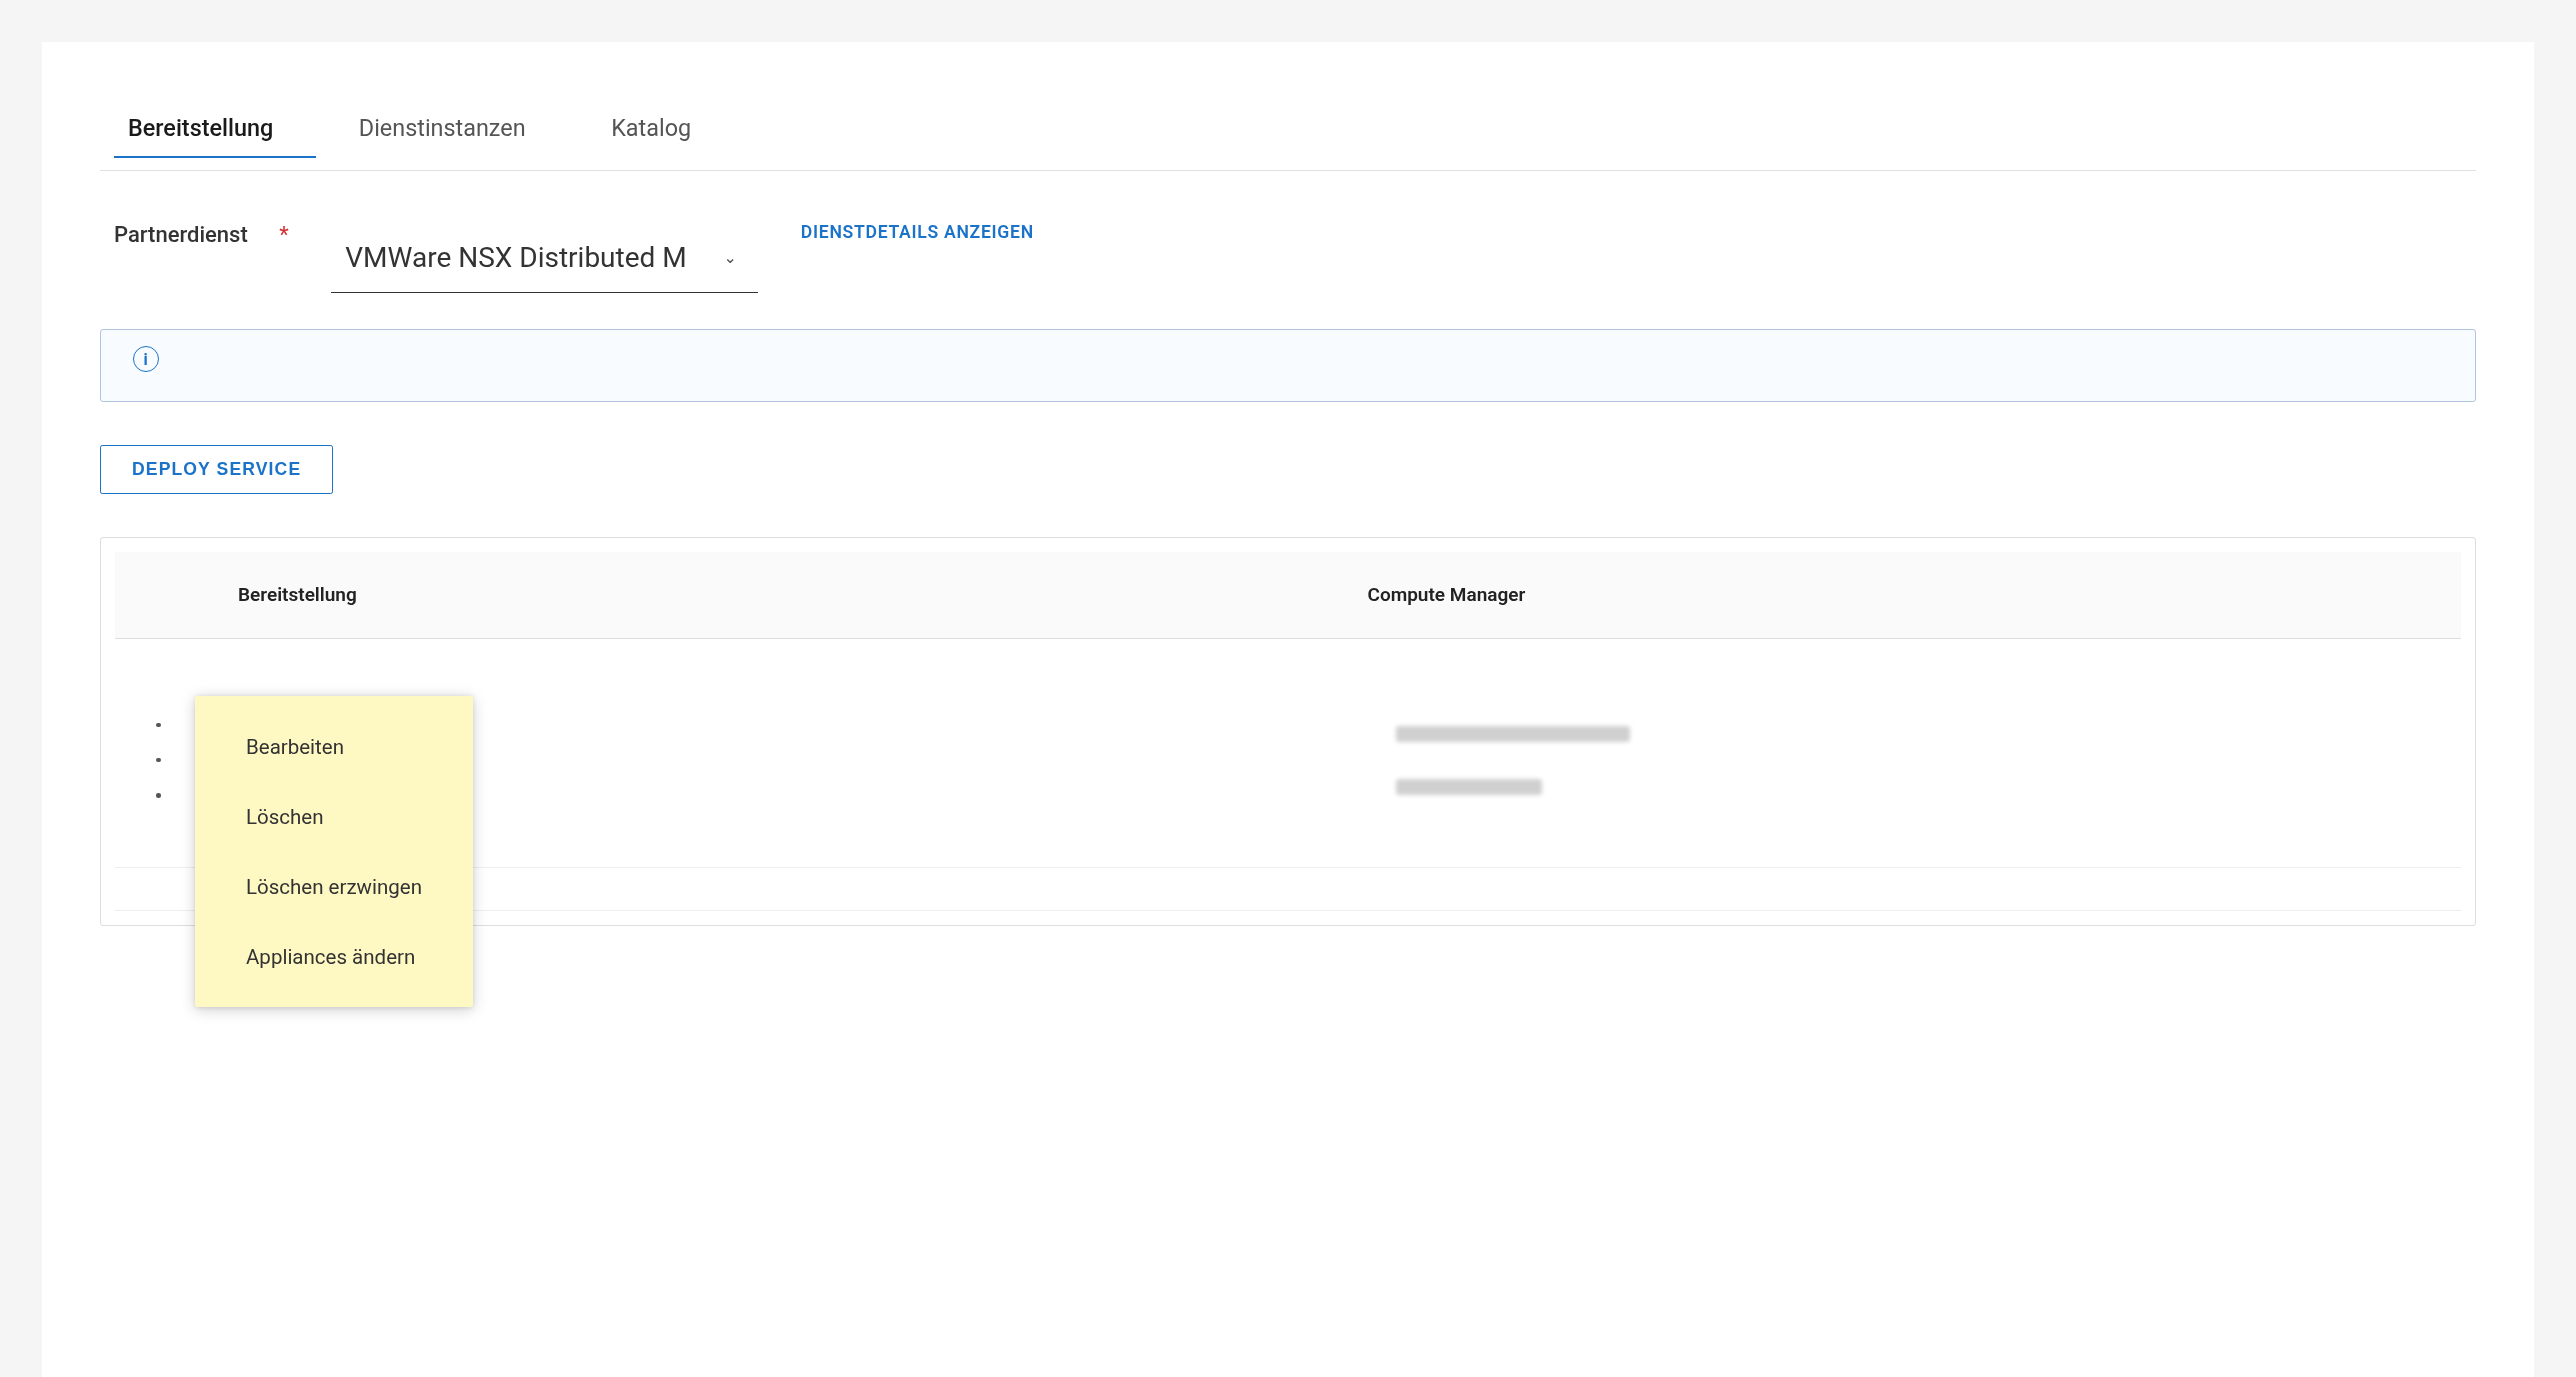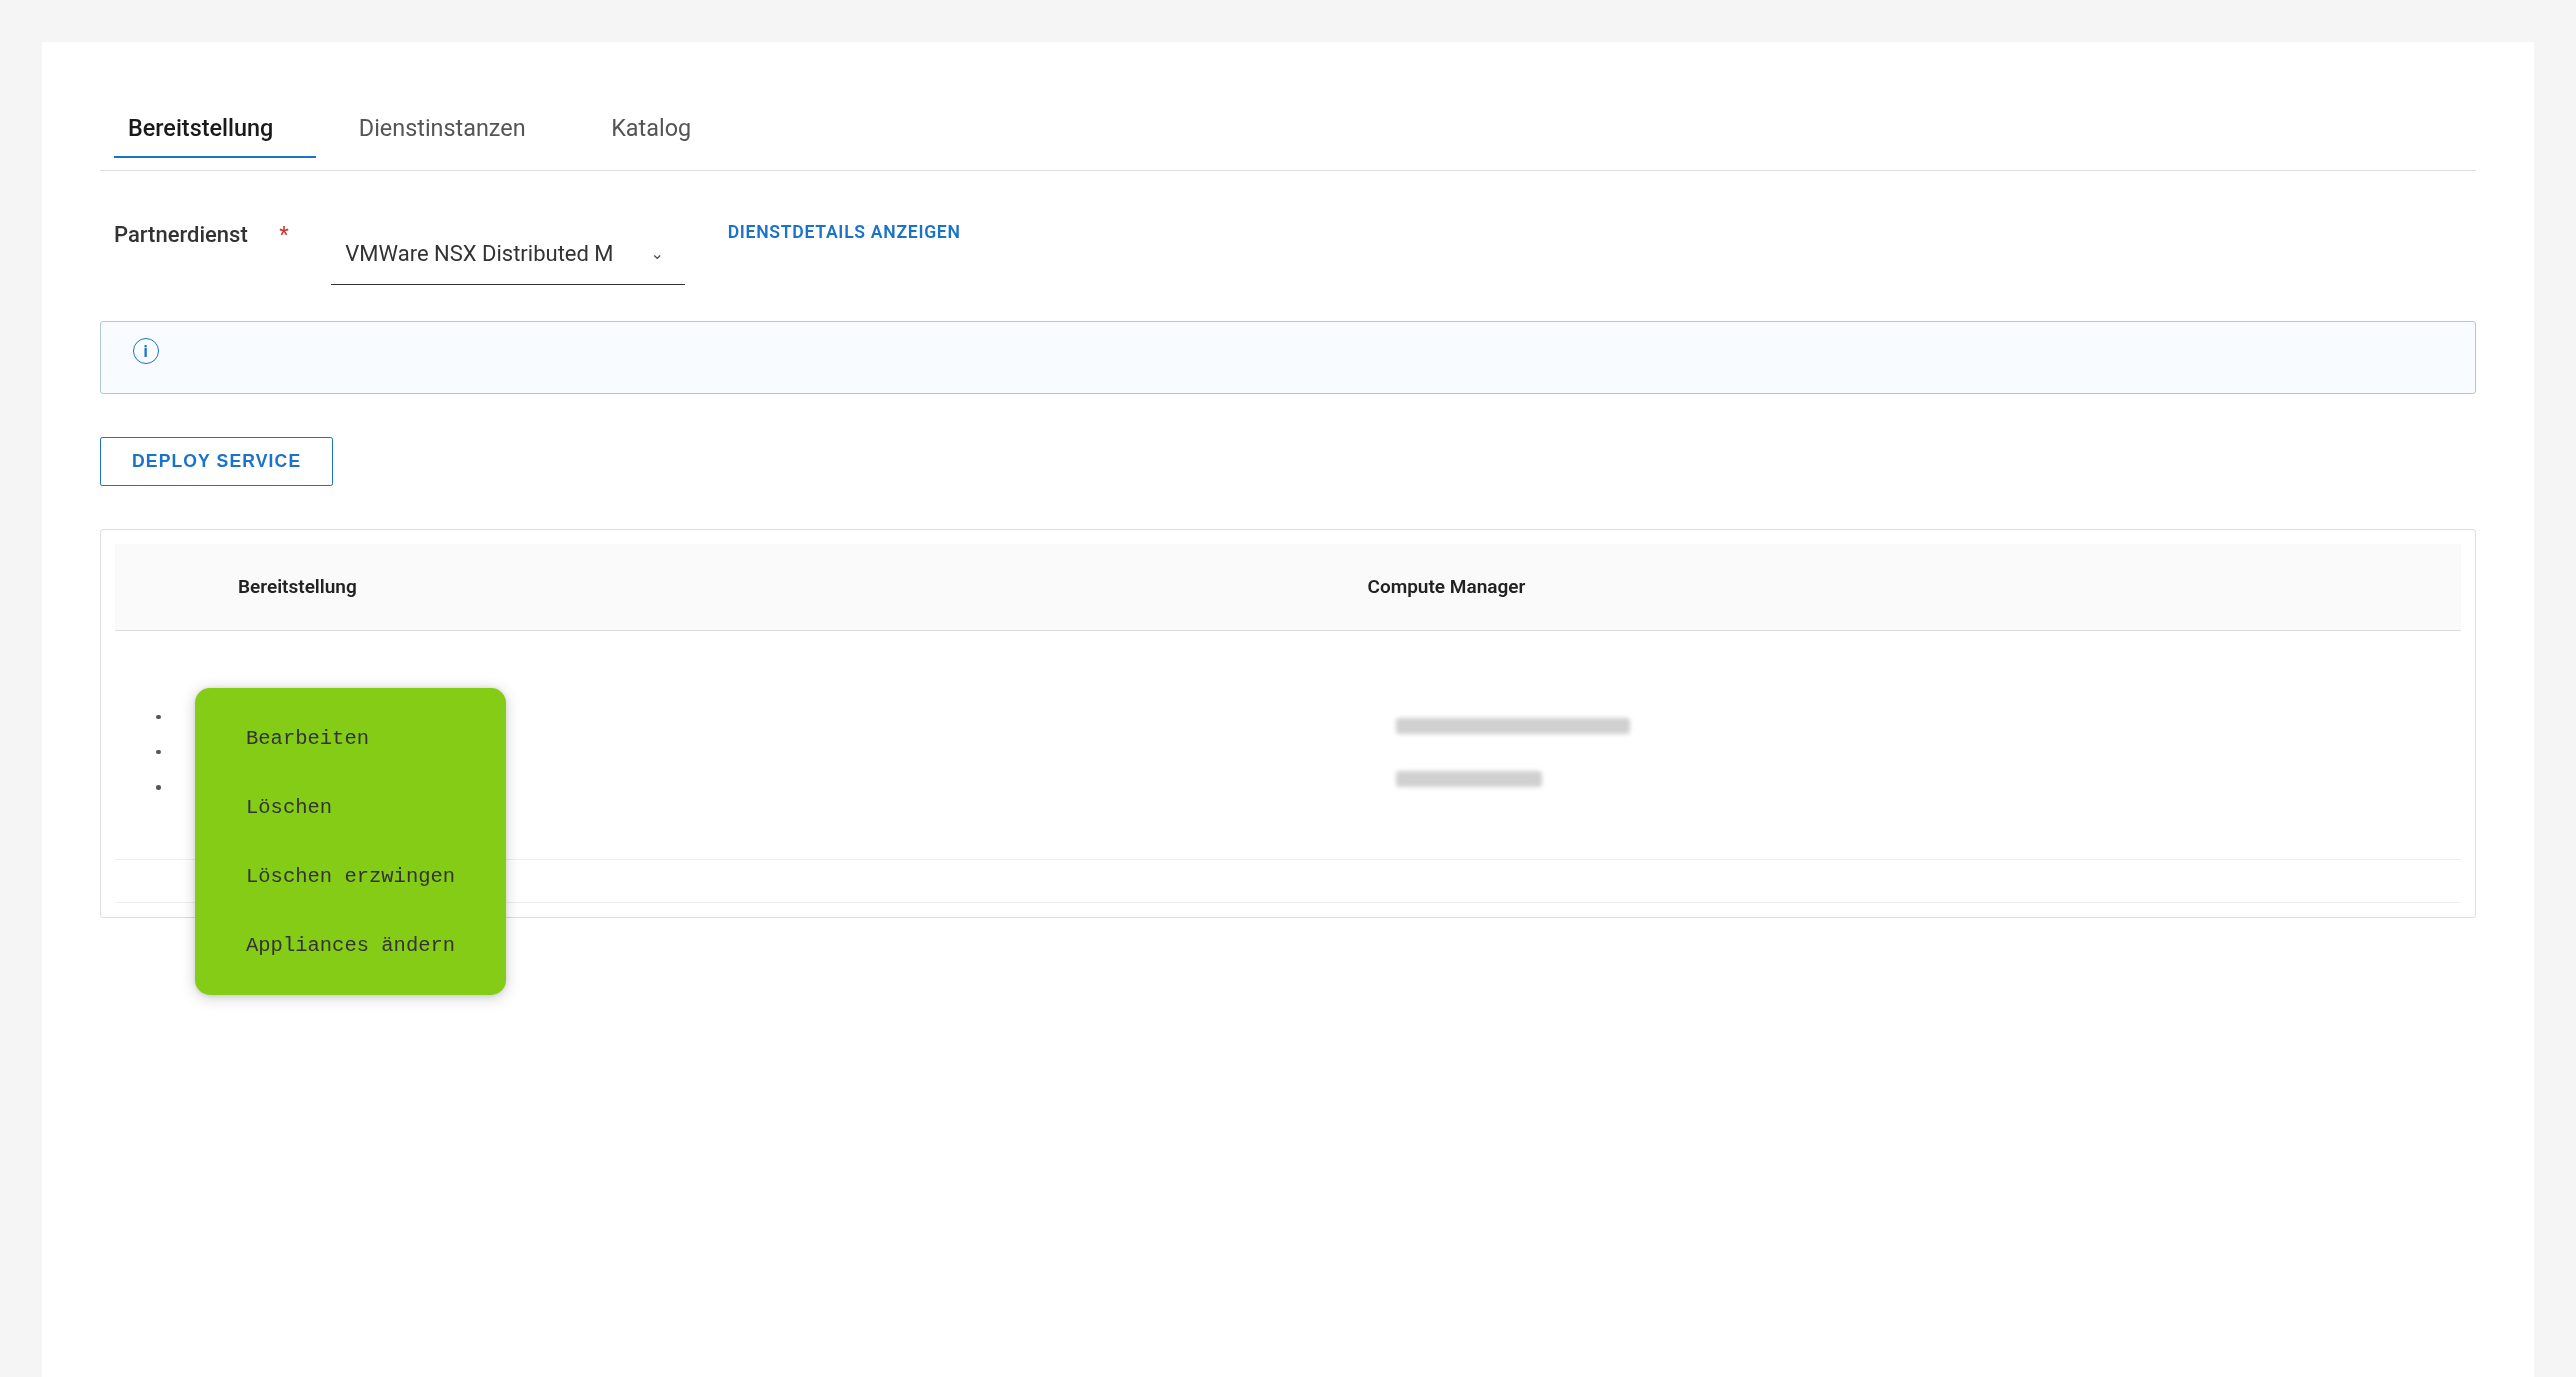--- a/index.html
+++ b/index.html
@@ -76,21 +76,21 @@
       display: flex;
       align-items: center;
       border-bottom: 1.5px solid #333;
       padding: 4.4px 7.3px 4.4px 0;
       cursor: pointer;
       gap: 8.8px;
       min-width: 278px;
     }
 
     .service-dropdown-text {
-      font-size: 22px;
+      font-size: 28px;
       color: #333;
     }
 
     .chevron-down {
       font-size: 16px;
       color: #555;
     }
 
     .view-details-link {
       font-size: 17.6px;
@@ -240,27 +240,26 @@
 
     .blur-line-short {
       width: 146px;
     }
 
     
     .context-menu {
       position: absolute;
       left: 66px;
       top: 29px;
-      background: #84cc16;
-      border-radius: 15px;
+      background: #fef9c3;
+      border-radius: 2px;
       box-shadow: 0 2.9px 14.6px rgba(0,0,0,0.18), 0 0.7px 4.4px rgba(0,0,0,0.1);
       z-index: 100;
       min-width: 249px;
       padding: 8.8px 0;
-      font-family: Liberation Mono, monospace;
     }
 
     .context-menu-item {
       padding: 16px 37px;
       font-size: 20.5px;
       color: #333;
       cursor: pointer;
     }
 
     

